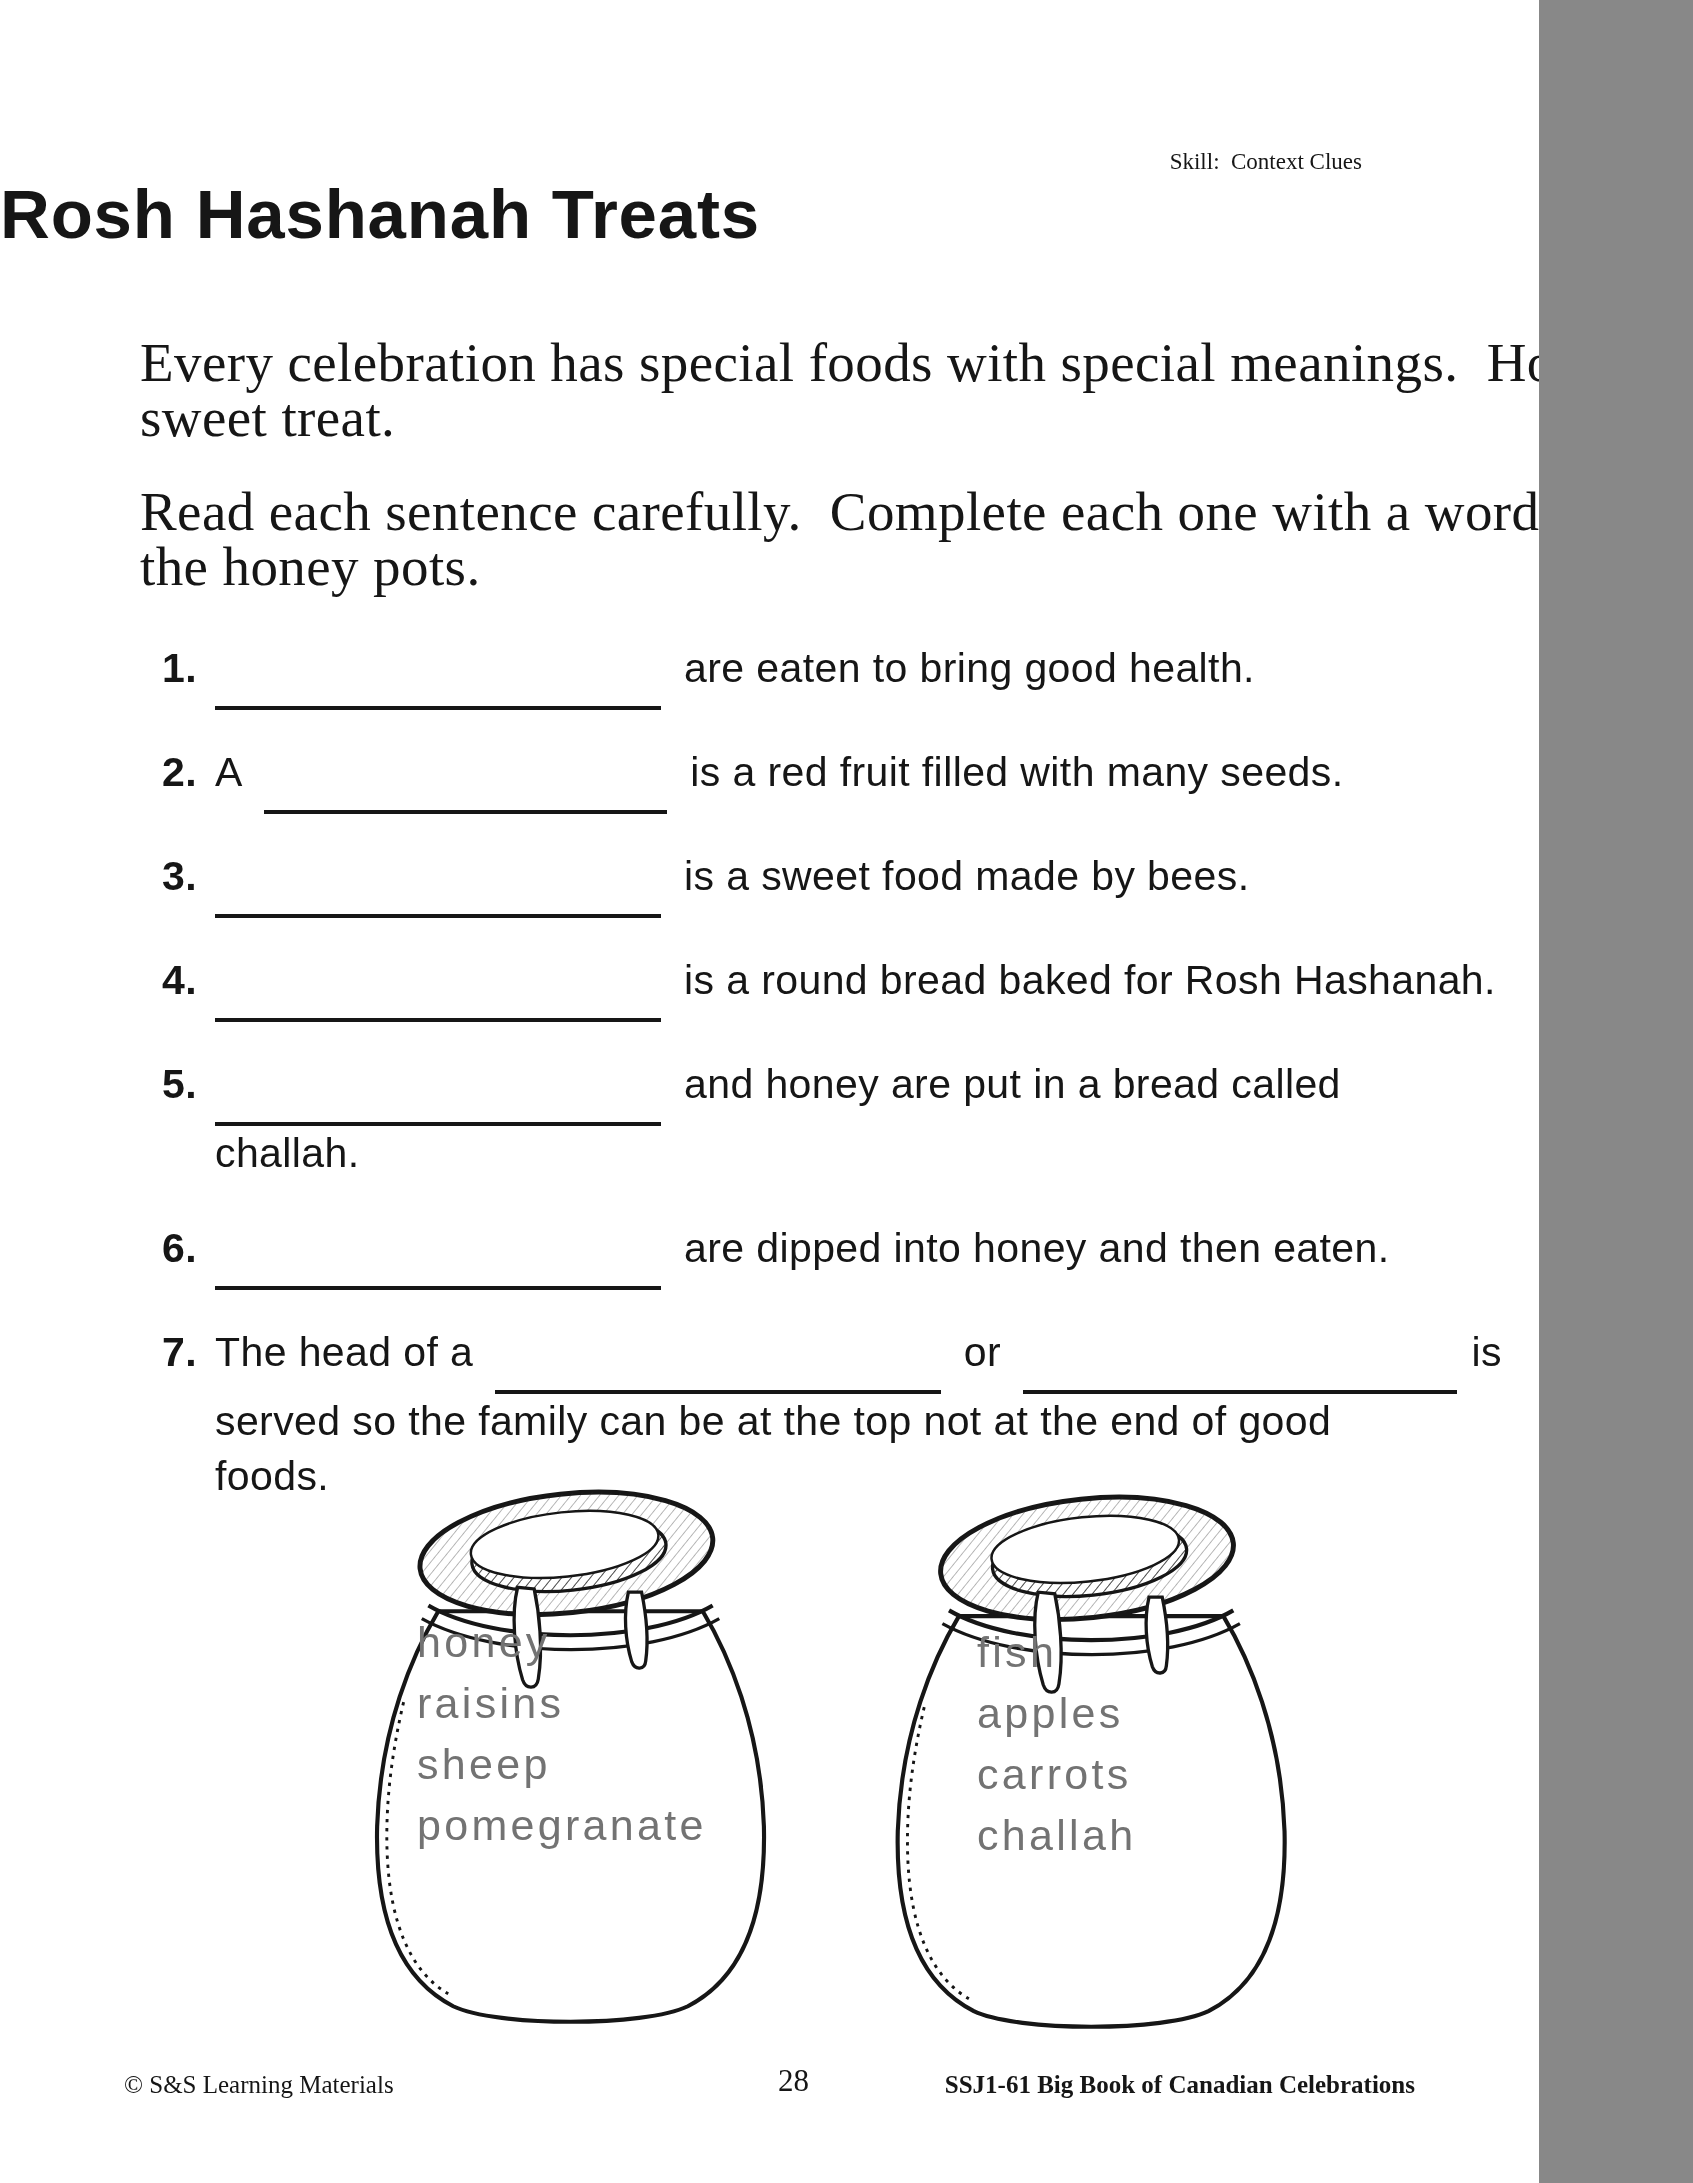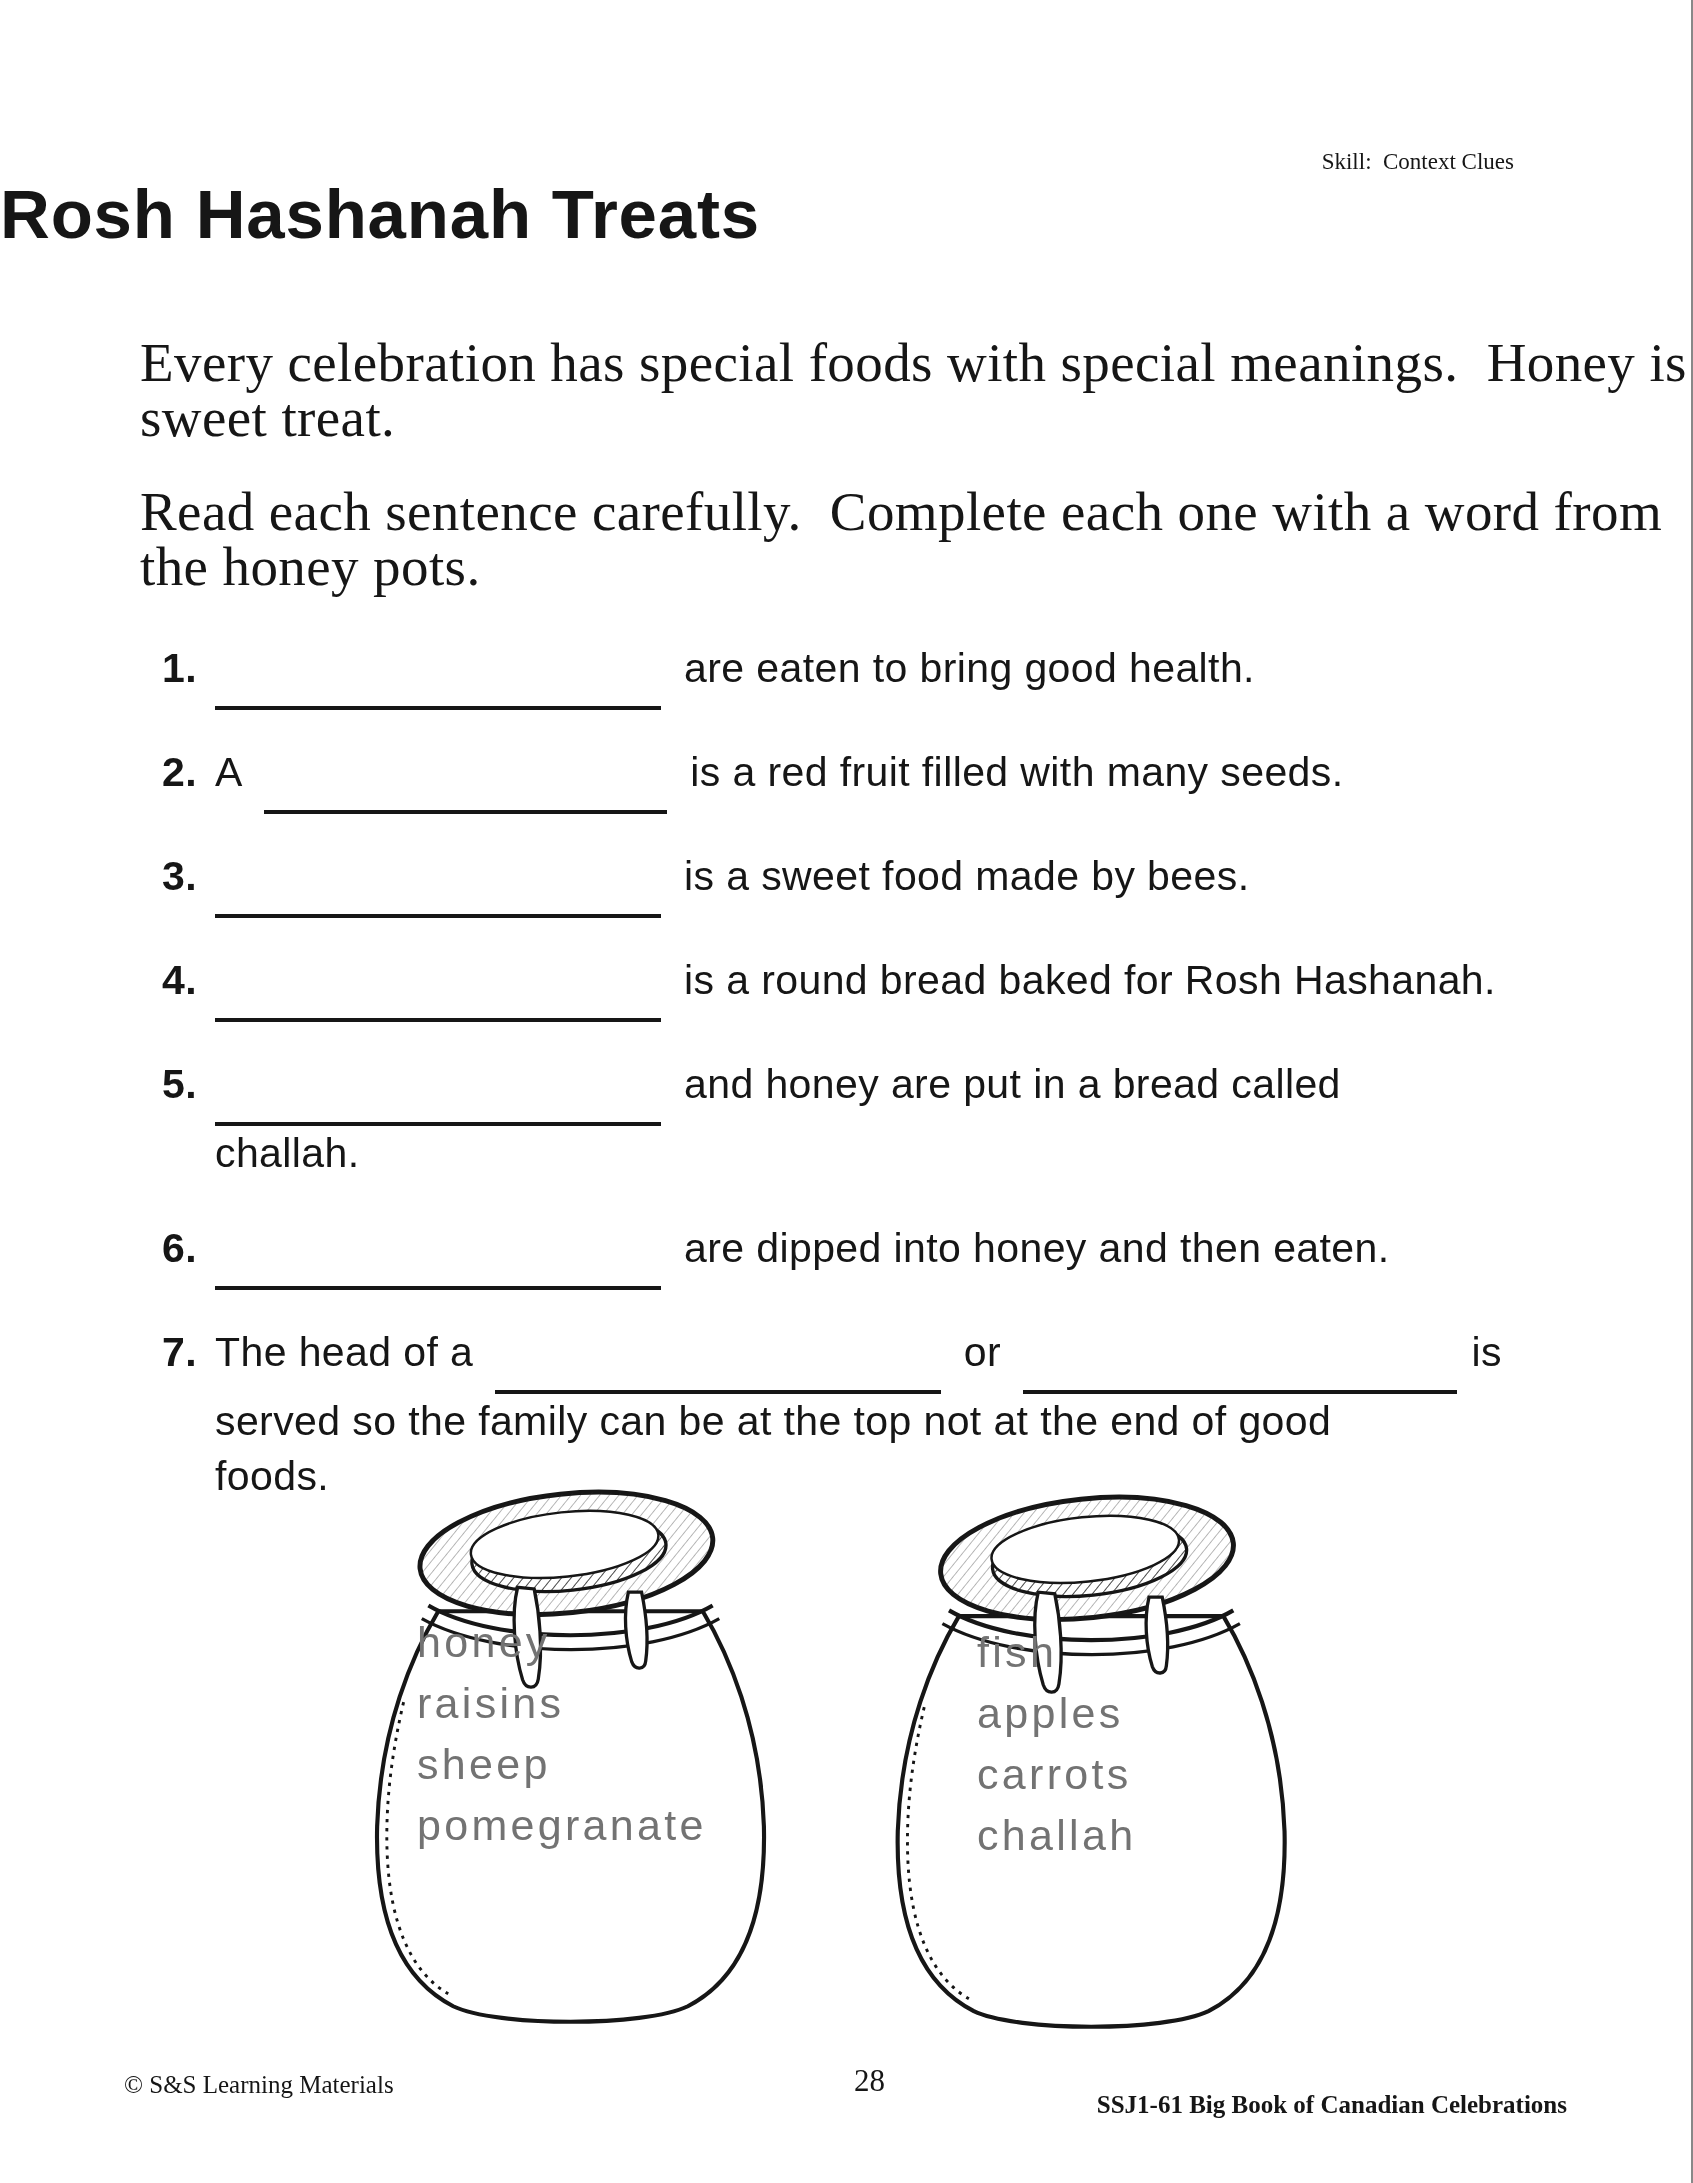--- a/index.html
+++ b/index.html
@@ -1,18 +1,18 @@
 <!DOCTYPE html>
 <html style="font-size:13.2px"><head>
 <meta charset="utf-8">
 <style>
   html,body{margin:0;padding:0;background:#888;}
   .page{
     position:relative;
-    width:1691px;height:2183px;
+    width:1539px;height:2183px;
     background:#ffffff;
     color:#161616;
     font-family:"Liberation Sans", sans-serif;
     overflow:hidden;
   }
 
   .skill{
     position:absolute;top:149px;right:177px;
     font-size:23px;white-space:pre;
     font-family:"Liberation Serif", serif;
@@ -78,21 +78,20 @@
   .footer-page{
     position:absolute;left:0;width:100%;top:2063px;
     text-align:center;font-size:31px;
     font-family:"Liberation Serif", serif;
     padding-left:24px;
   }
   .footer-right{
     position:absolute;right:124px;top:2071px;
     font-size:25px;font-weight:700;
     font-family:"Liberation Serif", serif;
-    margin-top:20px;
   }
 </style>
 </head>
 <body>
 
 <div class="page">
 
   <div class="skill">Skill:  Context Clues</div>
 
   <div class="title">Rosh Hashanah Treats</div>

